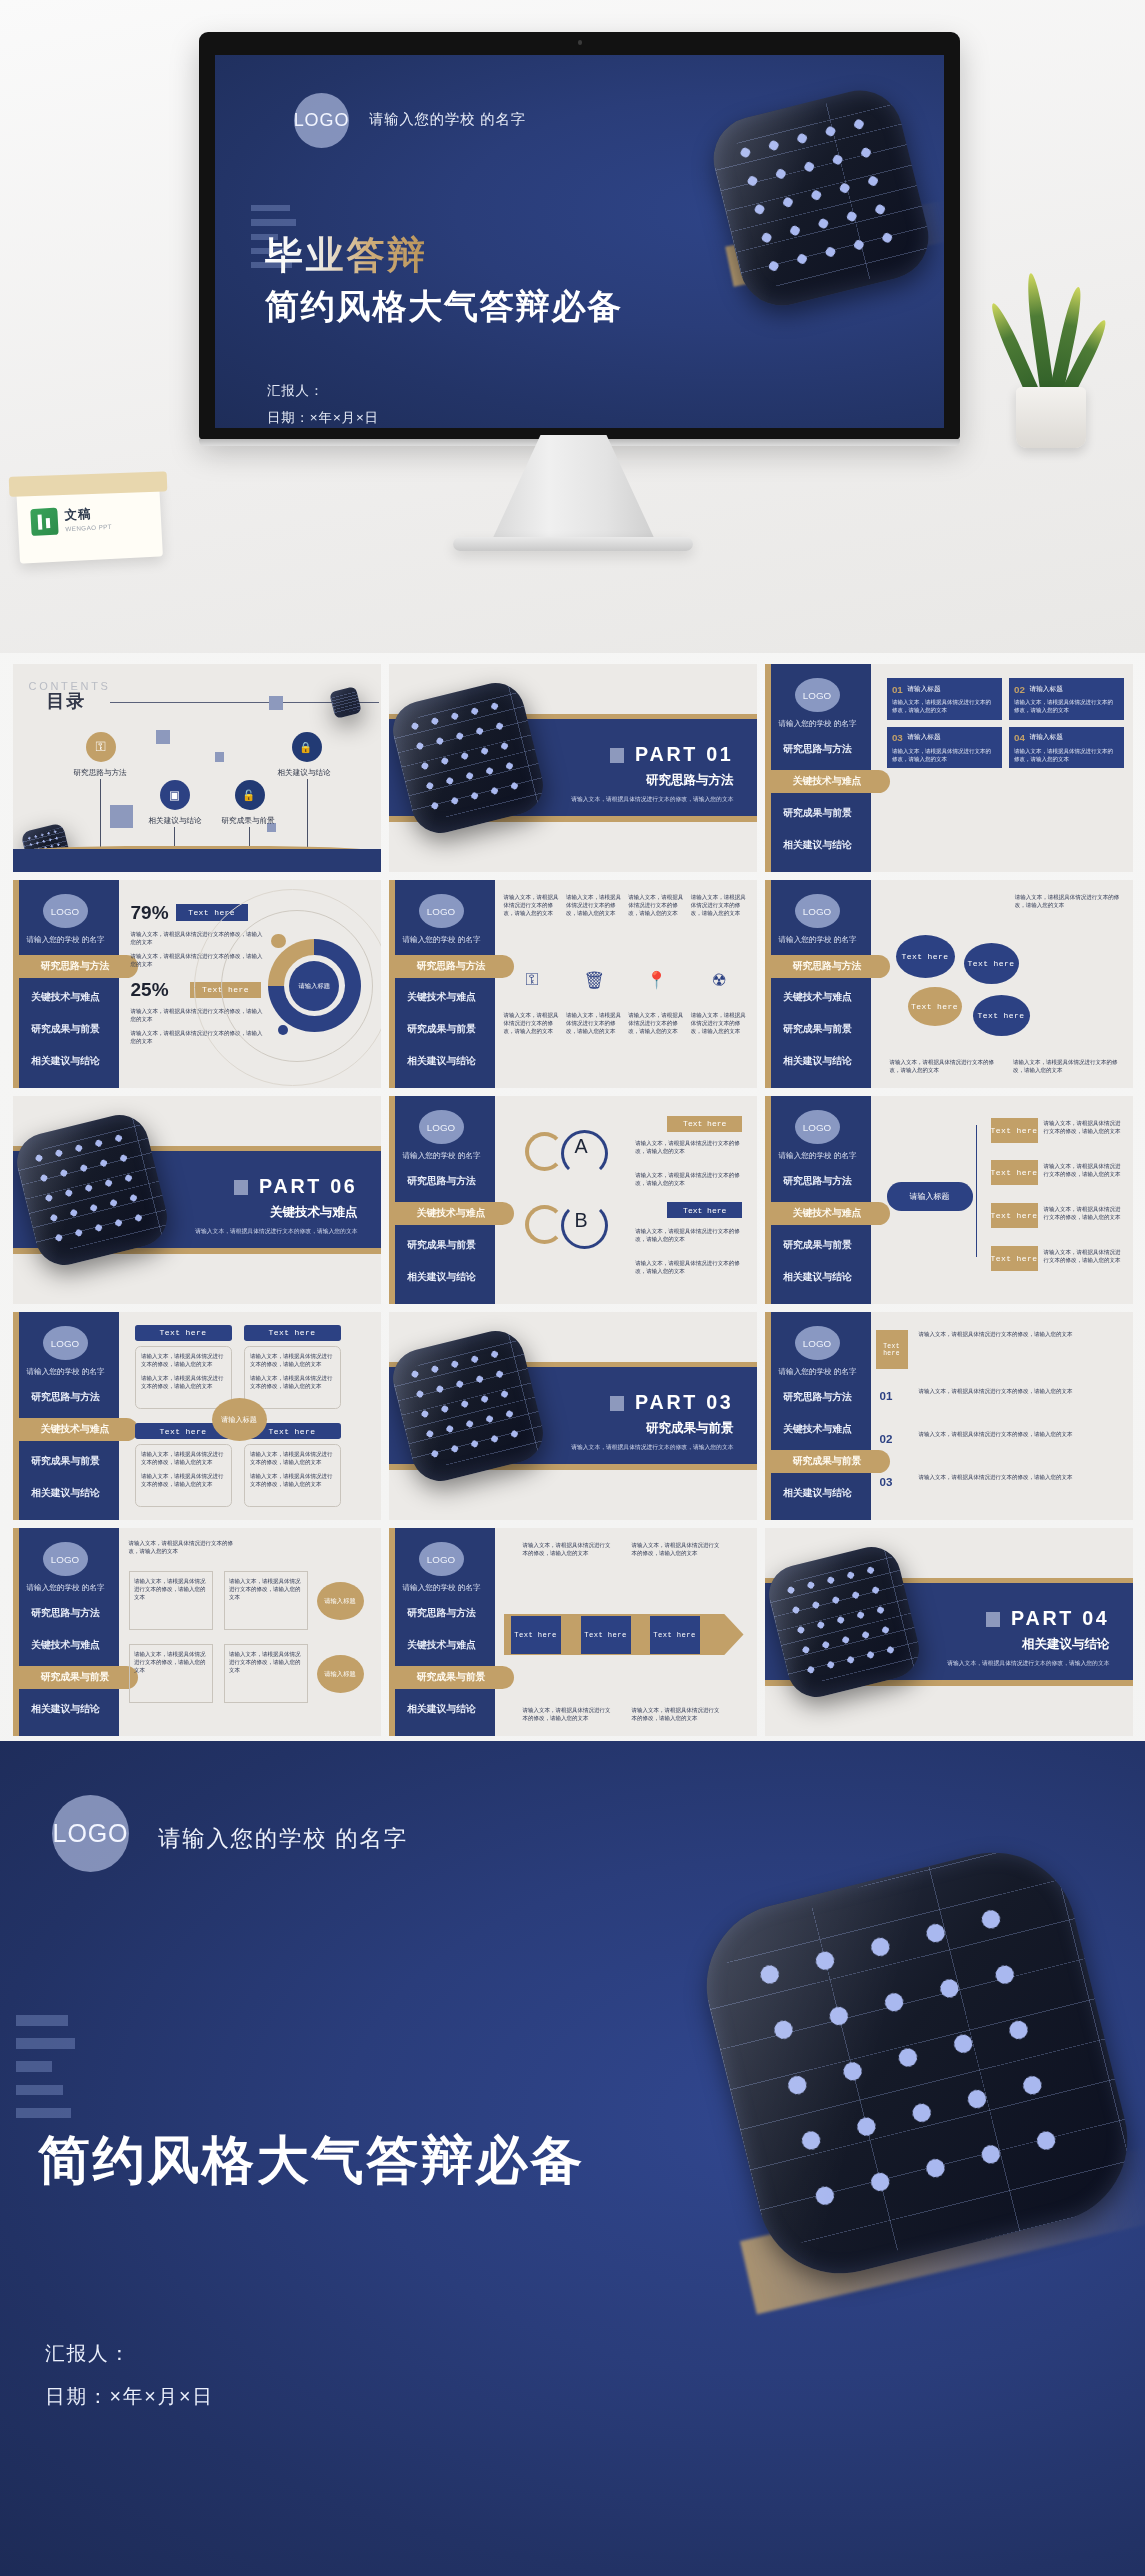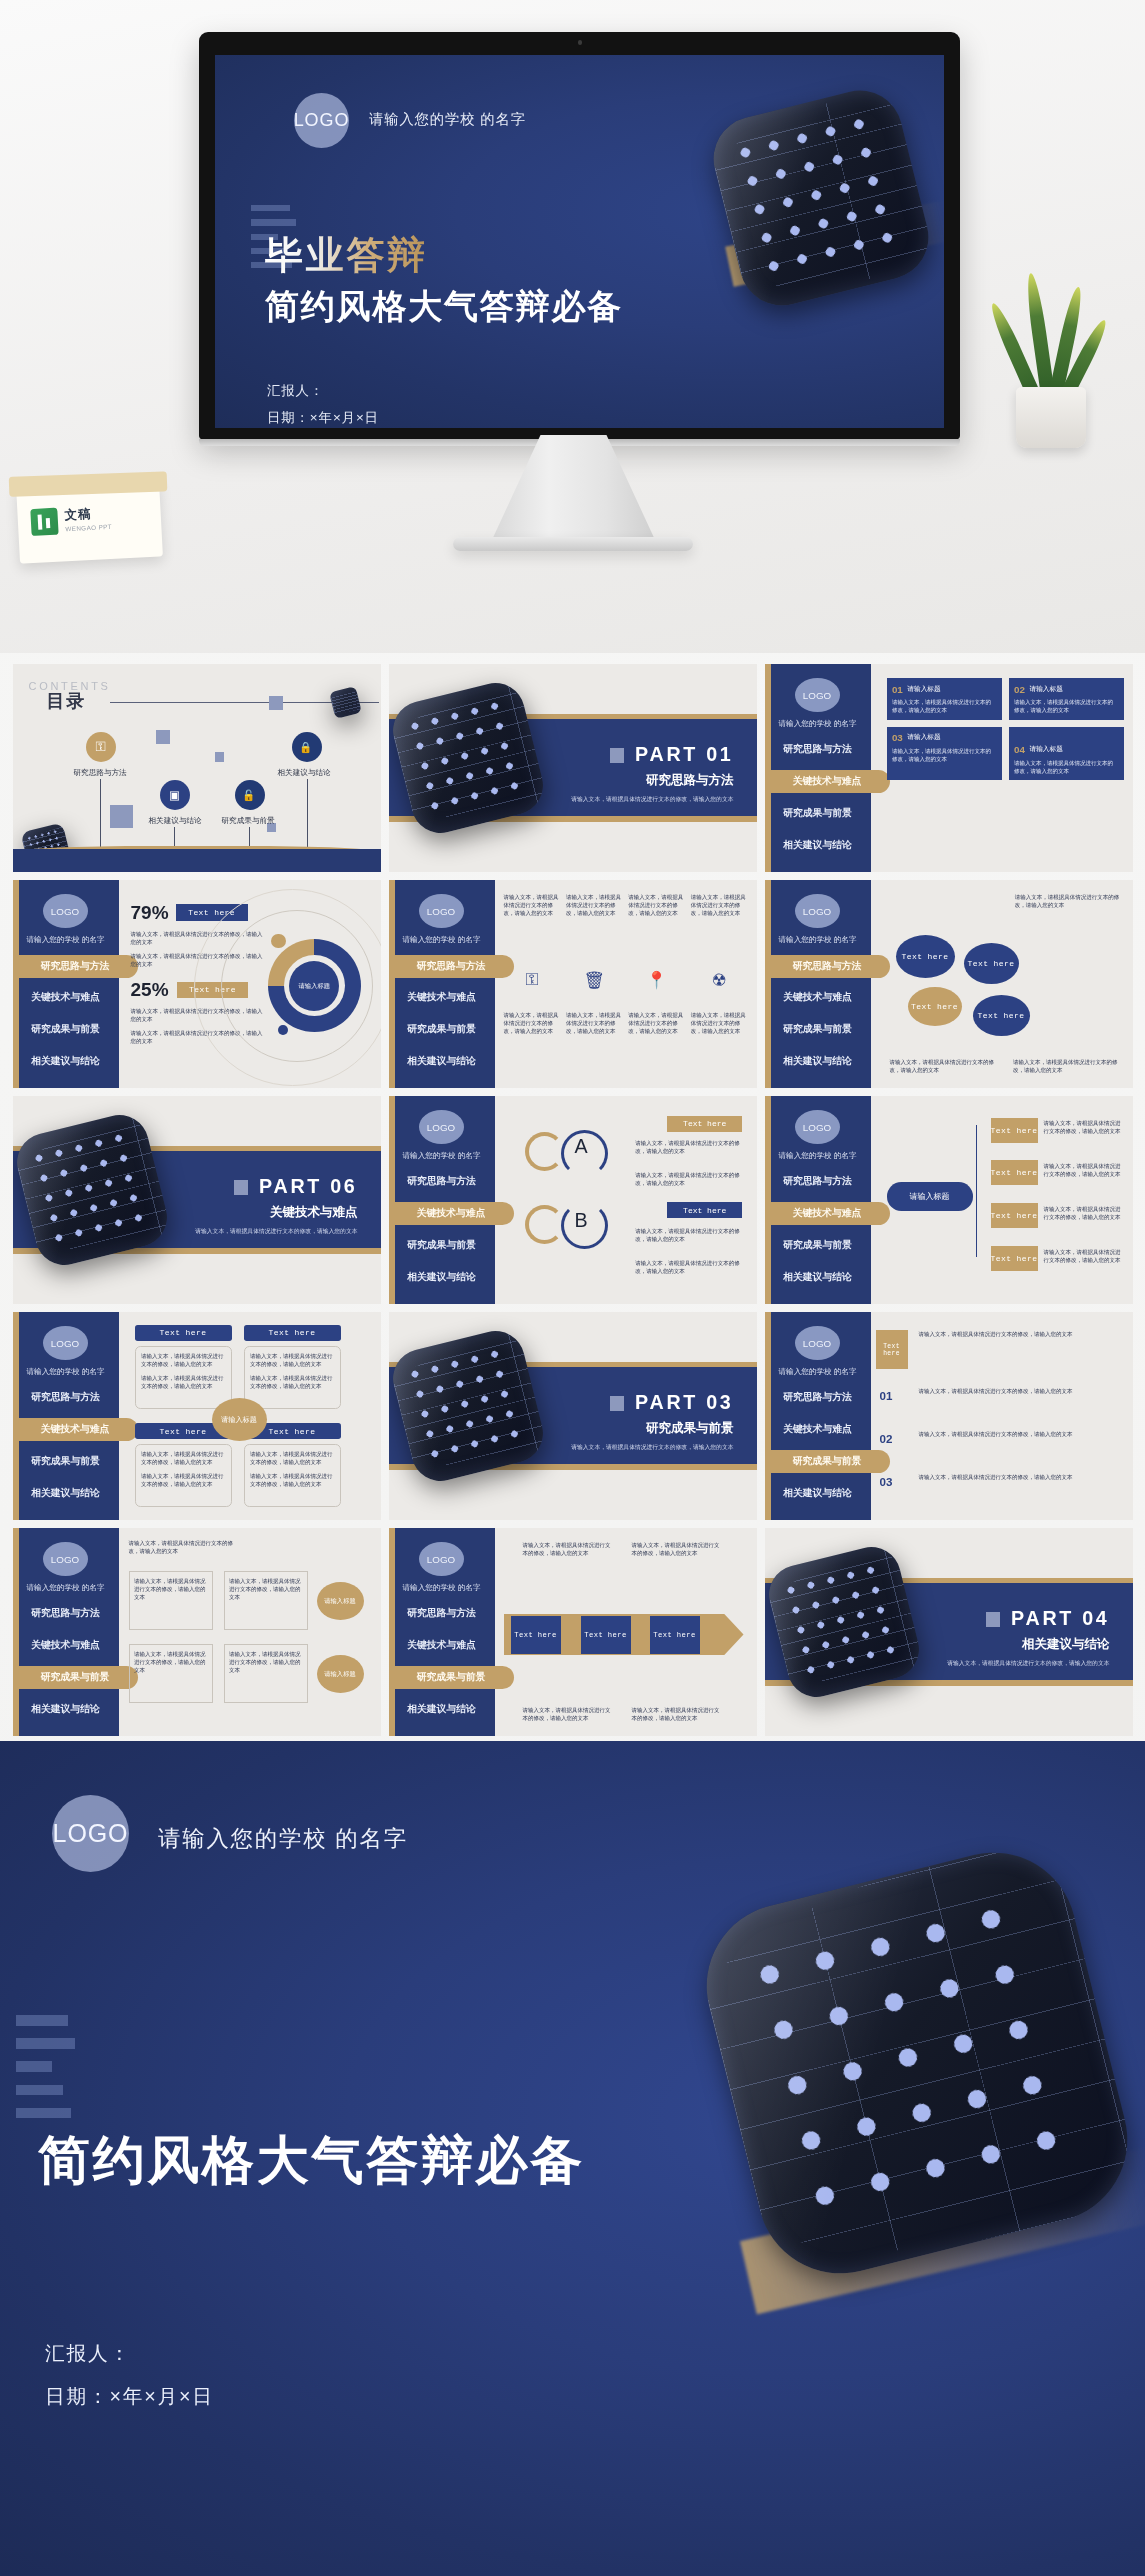--- a/index.html
+++ b/index.html
@@ -297,21 +297,21 @@
             <div class="ph w" style="margin-top:3.6px;">请输入文本，请根据具体情况进行文本的修改，请输入您的文本</div>
           </div>
           <div class="box-blue" style="padding:5.4px;">
             <div style="display:flex;gap:4.5px;align-items:center;">
                 <b style="font-size:9.8px;color:#c2a068;">03</b>
             <span style="font-size:6.7px;">请输入标题</span>
               </div>
             <div class="ph w" style="margin-top:3.6px;">请输入文本，请根据具体情况进行文本的修改，请输入您的文本</div>
           </div>
           <div class="box-blue" style="padding:5.4px;">
-            <div style="display:flex;gap:4.5px;align-items:center;margin-top:12px;">
+            <div style="display:flex;gap:4.5px;align-items:center;">
                 <b style="font-size:9.8px;color:#c2a068;">04</b>
             <span style="font-size:6.7px;">请输入标题</span>
               </div>
             <div class="ph w" style="margin-top:3.6px;">请输入文本，请根据具体情况进行文本的修改，请输入您的文本</div>
           </div>
         </div>
       </div>
     </div>
 
     <div class="grow">
@@ -326,21 +326,21 @@
           <div class="ni n2">研究成果与前景</div>
           <div class="ni n3">相关建议与结论</div>
         </div>
         <div style="position:absolute;left:118px;top:21.5px;width:134px;">
           <div style="display:flex;align-items:center;gap:7.2px;">
             <b style="font-size:19px;color:#1d2230;">79%</b>
             <span class="box-blue th" style="padding:3.6px 12.5px;">Text here</span>
           </div>
           <div class="ph" style="margin-top:6.3px;">请输入文本，请根据具体情况进行文本的修改，请输入您的文本</div>
           <div class="ph" style="margin-top:6.3px;">请输入文本，请根据具体情况进行文本的修改，请输入您的文本</div>
-          <div style="display:flex;align-items:center;gap:8px;margin-top:10.7px;">
+          <div style="display:flex;align-items:center;gap:21px;margin-top:10.7px;">
             <b style="font-size:19px;color:#1d2230;">25%</b>
             <span class="box-gold th" style="padding:3.6px 12.5px;">Text here</span>
           </div>
           <div class="ph" style="margin-top:6.3px;">请输入文本，请根据具体情况进行文本的修改，请输入您的文本</div>
           <div class="ph" style="margin-top:6.3px;">请输入文本，请根据具体情况进行文本的修改，请输入您的文本</div>
         </div>
         <div style="position:absolute;right:19.7px;top:59px;width:93px;height:93px;border-radius:50%;
              background:conic-gradient(#2c4183 0 75%, #c2a068 75% 100%);">
           <div style="position:absolute;inset:16px;border-radius:50%;background:#eceae7;"></div>
           <div style="position:absolute;inset:21.5px;border-radius:50%;background:#2c4183;display:flex;align-items:center;justify-content:center;color:#fff;font-size:6.3px;text-align:center;line-height:8px;">请输入标题</div>

